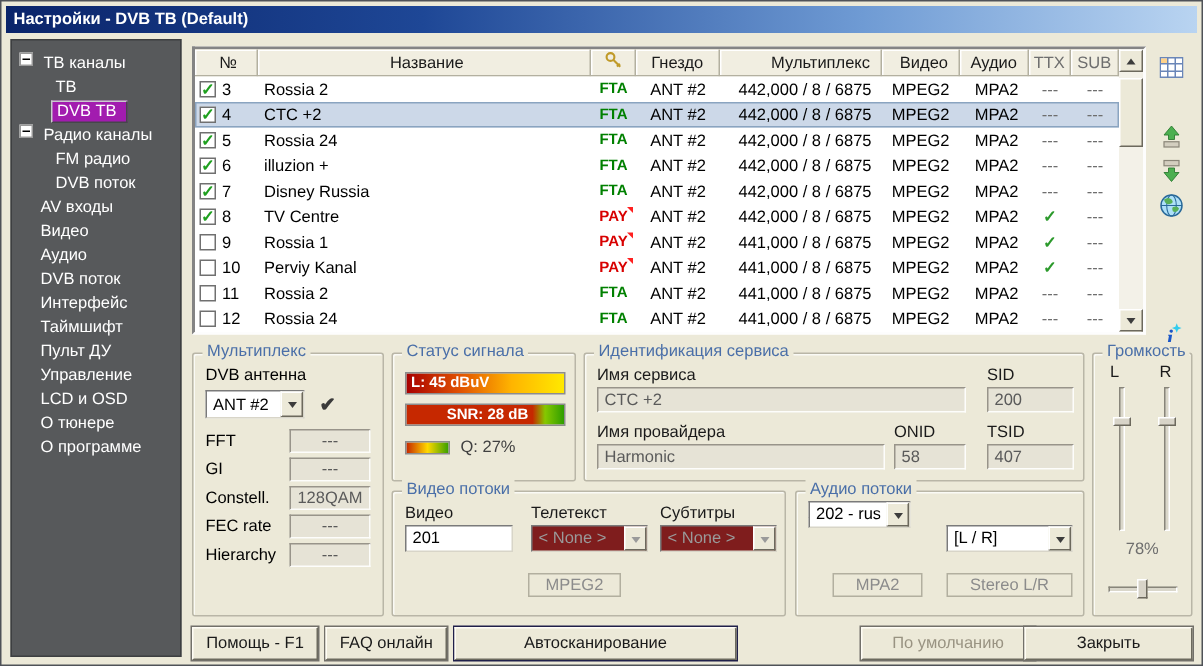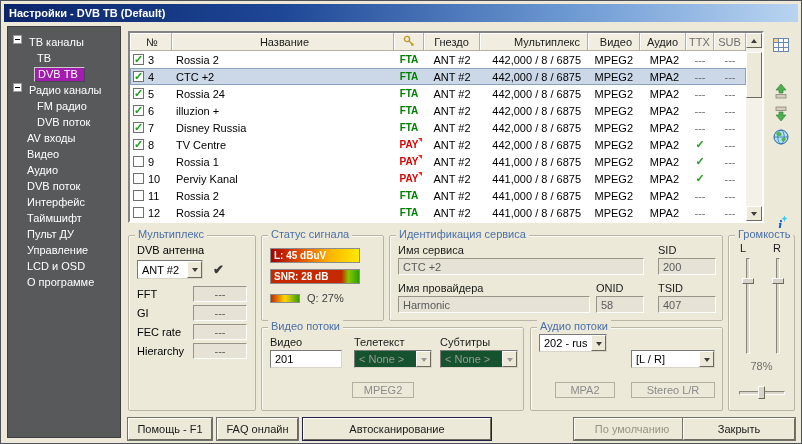--- a/index.html
+++ b/index.html
@@ -77,40 +77,40 @@
   .lab { position:absolute; color:#1a1a1a; white-space:nowrap; }
   .ffield, .ffld { background:#e6e3d6; border:1px solid; border-color:#98948a #fdfdfb #fdfdfb #98948a; color:#5a5a5a; }
   .ffield { position:absolute; display:flex; align-items:center; padding:0 4px; height:17px; }
   .input { position:absolute; background:#fff; border:1px solid; border-color:#7a7a7a #d8d5c8 #d8d5c8 #7a7a7a; display:flex; align-items:center; padding:0 4px; }
   .combo { background:#fff; border:1px solid; border-color:#7a7a7a #d8d5c8 #d8d5c8 #7a7a7a; display:flex; align-items:center; padding-left:4px; }
   .combo .val { overflow:hidden; white-space:nowrap; }
   .combo .arrowbtn { margin-left:auto; width:15px; align-self:stretch; background:#ece9d8; border:1px solid; border-color:#fff #6c695d #6c695d #fff;
     display:flex; align-items:center; justify-content:center; flex:none; }
   .combo .arrowbtn::after { content:""; width:0; height:0; border:3px solid transparent; border-top:4px solid #3c3c3c; margin-top:4px; }
   .combo.abs { position:absolute; }
-  .combo.disabled { background:#14532d; color:#9a9a9a; }
+  .combo.disabled { background:#7f1d1d; color:#9a9a9a; }
   .combo.disabled .arrowbtn::after { border-top-color:#9a9a9a; }
   .codec { position:absolute; background:#ece9d8; border:1px solid #b2af9f; color:#8b8b8b; display:flex; align-items:center; justify-content:center; height:16px; }
 
   
   .mux-inner { position:absolute; left:8px; right:8px; top:8px; bottom:6px; }
   .muxant { height:13px; }
   .muxcombo-row { display:flex; align-items:center; gap:10px; margin-top:3px; height:19px; }
   .muxcombo-row .combo { width:66px; height:19px; }
   .applycheck { color:#3a3a3a; font-size:13px; font-weight:bold; cursor:pointer; }
   .applycheck::after { content:"✔"; }
   .mux-fields { margin-top:5px; }
   .muxrow { display:flex; align-items:center; justify-content:space-between; height:19px; }
   .muxrow .ffld { width:54px; height:16px; display:flex; align-items:center; justify-content:center; }
 
   
-  .sigbar { position:absolute; left:8px; height:15px; width:90px; color:#fff; font-size:10px; font-weight:bold;
+  .sigbar { position:absolute; left:8px; height:15px; width:107px; color:#fff; font-size:10px; font-weight:bold;
     display:flex; align-items:center; padding-left:3px; border:1px solid #8c8c8c; white-space:nowrap; }
   .sig-level { top:12px; background:linear-gradient(90deg,#a80000,#e05000,#ffb400,#ffe900); }
-  .sig-snr   { top:33px; background:linear-gradient(90deg,#c62800 0%,#c62800 80%,#86c800 88%,#2f9e00 100%); }
+  .sig-snr   { top:33px; background:linear-gradient(90deg,#c62800 0%,#c62800 80%,#86c800 88%,#2f9e00 100%);justify-content:center; }
   .qbar { position:absolute; left:8px; top:58px; width:30px; height:9px; border:1px solid #8c8c8c;
     background:linear-gradient(90deg,#c62800,#ffd800,#39a000); }
   .qtext { position:absolute; left:45px; top:56px; color:#404040; }
 
   
   .vtrack { position:absolute; width:4px; height:96px; top:22px; background:#dad7ca; border:1px solid; border-color:#88857a #fff #fff #88857a; }
   .vthumb { position:absolute; width:12px; height:6px; background:#d8d4c8; border:1px solid; border-color:#fff #6c695d #6c695d #fff; cursor:pointer; }
   .htrack { position:absolute; left:10px; top:155px; width:46px; height:4px; background:#dad7ca; border:1px solid; border-color:#88857a #fff #fff #88857a; }
   .hthumb { position:absolute; left:29px; top:150px; width:7px; height:13px; background:#d8d4c8; border:1px solid; border-color:#fff #6c695d #6c695d #fff; cursor:pointer; }
   .vol-pct { position:absolute; left:0; right:0; top:124px; text-align:center; color:#6e6e6e; }
@@ -176,20 +176,23 @@
           <span class="lbl">Таймшифт</span>
         </div>
         <div class="tree-item plain0">
           <span class="lbl">Пульт ДУ</span>
         </div>
         <div class="tree-item plain0">
           <span class="lbl">Управление</span>
         </div>
         <div class="tree-item plain0">
           <span class="lbl">LCD и OSD</span>
+        </div>
+        <div class="tree-item plain0">
+          <span class="lbl">О тюнере</span>
         </div>
         <div class="tree-item plain0">
           <span class="lbl">О программе</span>
         </div>
       </div>
   </div>
 
   <div class="table">
     <div class="thead">
       <div class="hc col-num">
@@ -454,20 +457,24 @@
         <span class="applycheck"></span>
       </div>
       <div class="mux-fields">
           <div class="muxrow">
             <span>FFT</span>
             <span class="ffld">---</span>
           </div>
           <div class="muxrow">
             <span>GI</span>
             <span class="ffld">---</span>
+          </div>
+          <div class="muxrow">
+            <span>Constell.</span>
+            <span class="ffld">128QAM</span>
           </div>
           <div class="muxrow">
             <span>FEC rate</span>
             <span class="ffld">---</span>
           </div>
           <div class="muxrow">
             <span>Hierarchy</span>
             <span class="ffld">---</span>
           </div>
         </div>

